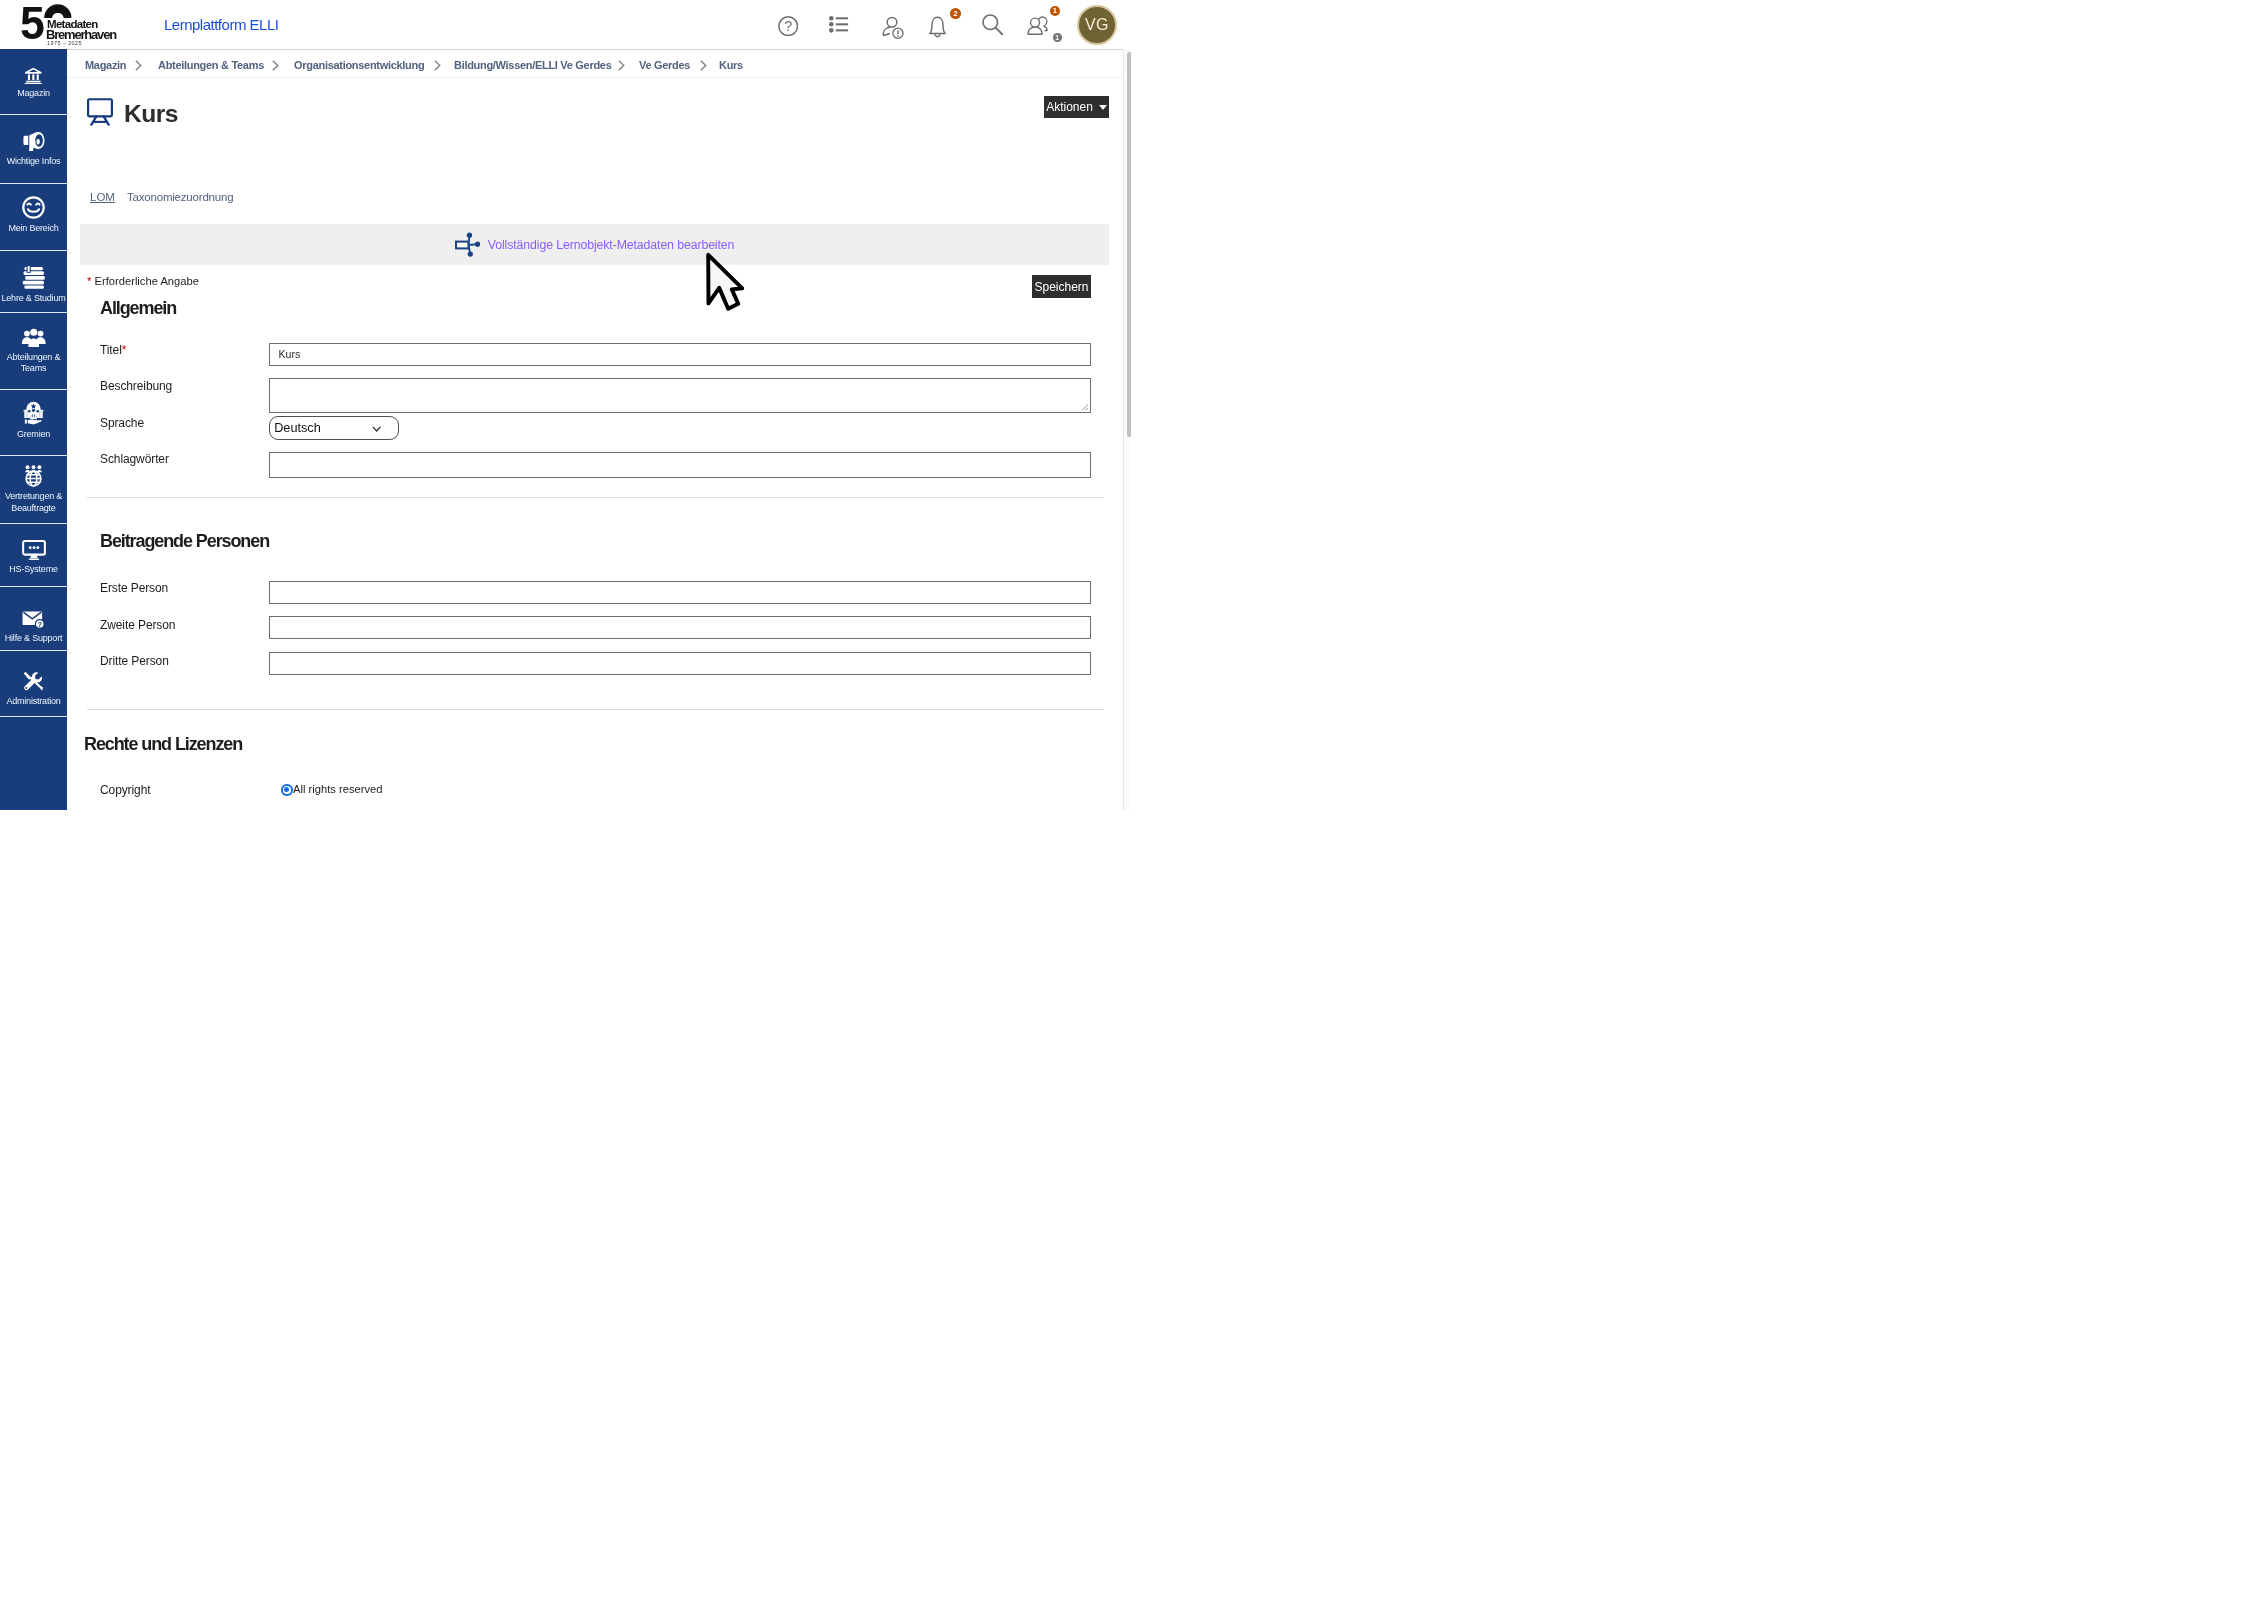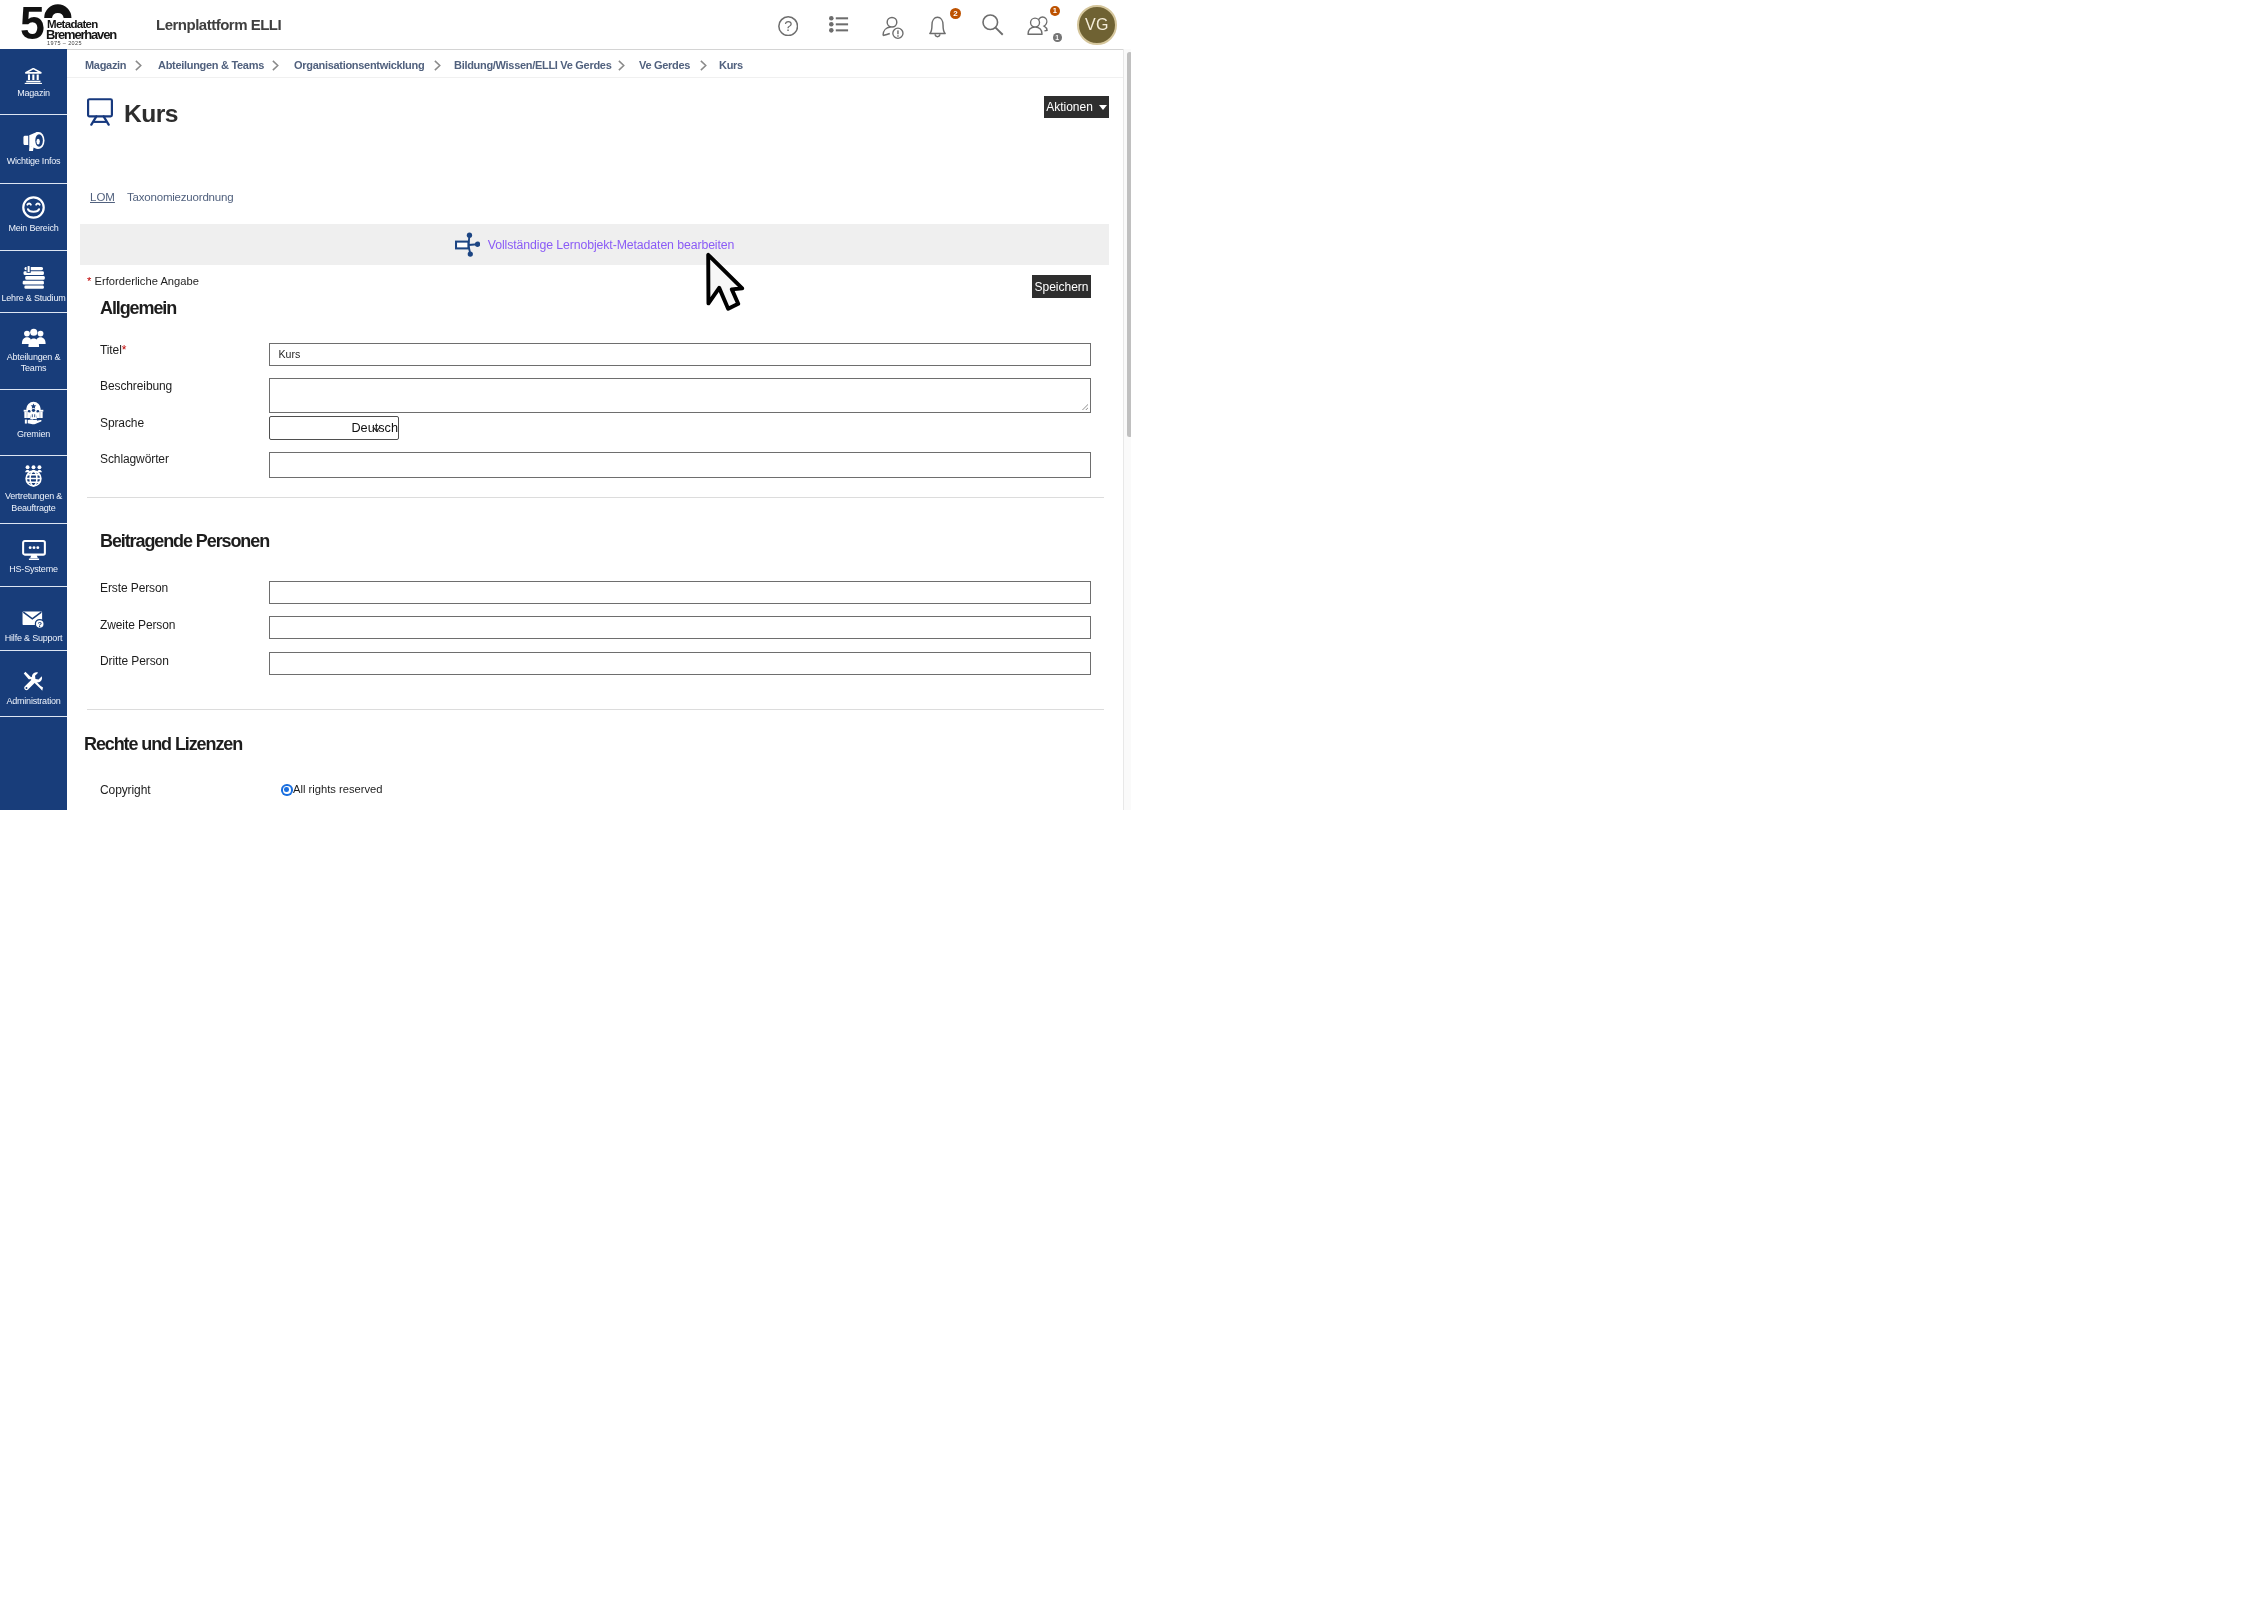--- a/index.html
+++ b/index.html
@@ -2,22 +2,22 @@
 <html lang="de" style="font-size:13.6px"><head>
 <meta charset="utf-8">
 <style>
   * { margin:0; padding:0; box-sizing:border-box; }
   html,body { width:1131px; height:811px; overflow:hidden; background:#fff;
     font-family:"Liberation Sans", sans-serif; color:#2b2b2b; }
   #page { position:relative; width:1131px; height:811px; }
 
   
   #header { position:absolute; left:0; top:0; width:1131px; height:49px; background:#fff; }
-  #apptitle { position:absolute; left:156px; top:16px; font-size:15px; font-weight:700;
-    letter-spacing:-0.5px; color:#404040; }
+  #apptitle { position:absolute; left:164px; top:16px; font-size:15px; font-weight:400;
+    letter-spacing:-0.5px; color:#1d4ed8; }
 
   
   #logo { position:absolute; left:0; top:0; width:204px; height:49px; }
   #logo .five { position:absolute; left:20px; top:-0.8px; font-size:47px; font-weight:700;
     color:#111; transform:scaleX(0.95); transform-origin:left top;
     font-family:"Liberation Sans", sans-serif; line-height:1;}
   #logo .hs1 { position:absolute; left:47px; top:19px; font-size:11.5px; font-weight:700;
     color:#151515; letter-spacing:-0.7px; line-height:11px; }
   #logo .hs2 { position:absolute; left:46px; top:29px; font-size:13px; font-weight:700;
     color:#151515; letter-spacing:-1.2px; line-height:12px; }
@@ -86,21 +86,21 @@
   
   #in-titel { top:343px; height:22.5px; font-size:10.6px; color:#1f1f1f;
     display:flex; align-items:center; padding-left:8.5px; }
   #in-beschr { top:378px; height:35px; }
   #in-schlag { top:452px; height:26px; }
   #in-erste { top:581px; height:22.5px; }
   #in-zweite { top:616px; height:22.5px; }
   #in-dritte { top:652px; height:22.5px; }
 
   #in-sprache { top:416px; left:269px; width:130px; height:24px; border:1px solid #4f4f4f;
-    border-radius:2px; font-size:12.7px; color:#111; display:flex; align-items:center; padding-left:4.2px;justify-content:flex-end; }
+    border-radius:9px; font-size:12.7px; color:#111; display:flex; align-items:center; padding-left:4.2px; }
   #in-sprache .chev { position:absolute; right:17px; top:8.5px; }
 
   
   .rhandle { position:absolute; right:1.7px; bottom:1.7px; width:7.6px; height:7.6px; }
 
   
   #radio { left:281px; top:784px; width:11.5px; height:11.5px; border-radius:50%;
     background:#1a6fdf; display:flex; align-items:center; justify-content:center; }
   #radio .inner { width:7.6px; height:7.6px; border-radius:50%; background:#fff;
     display:flex; align-items:center; justify-content:center; }

